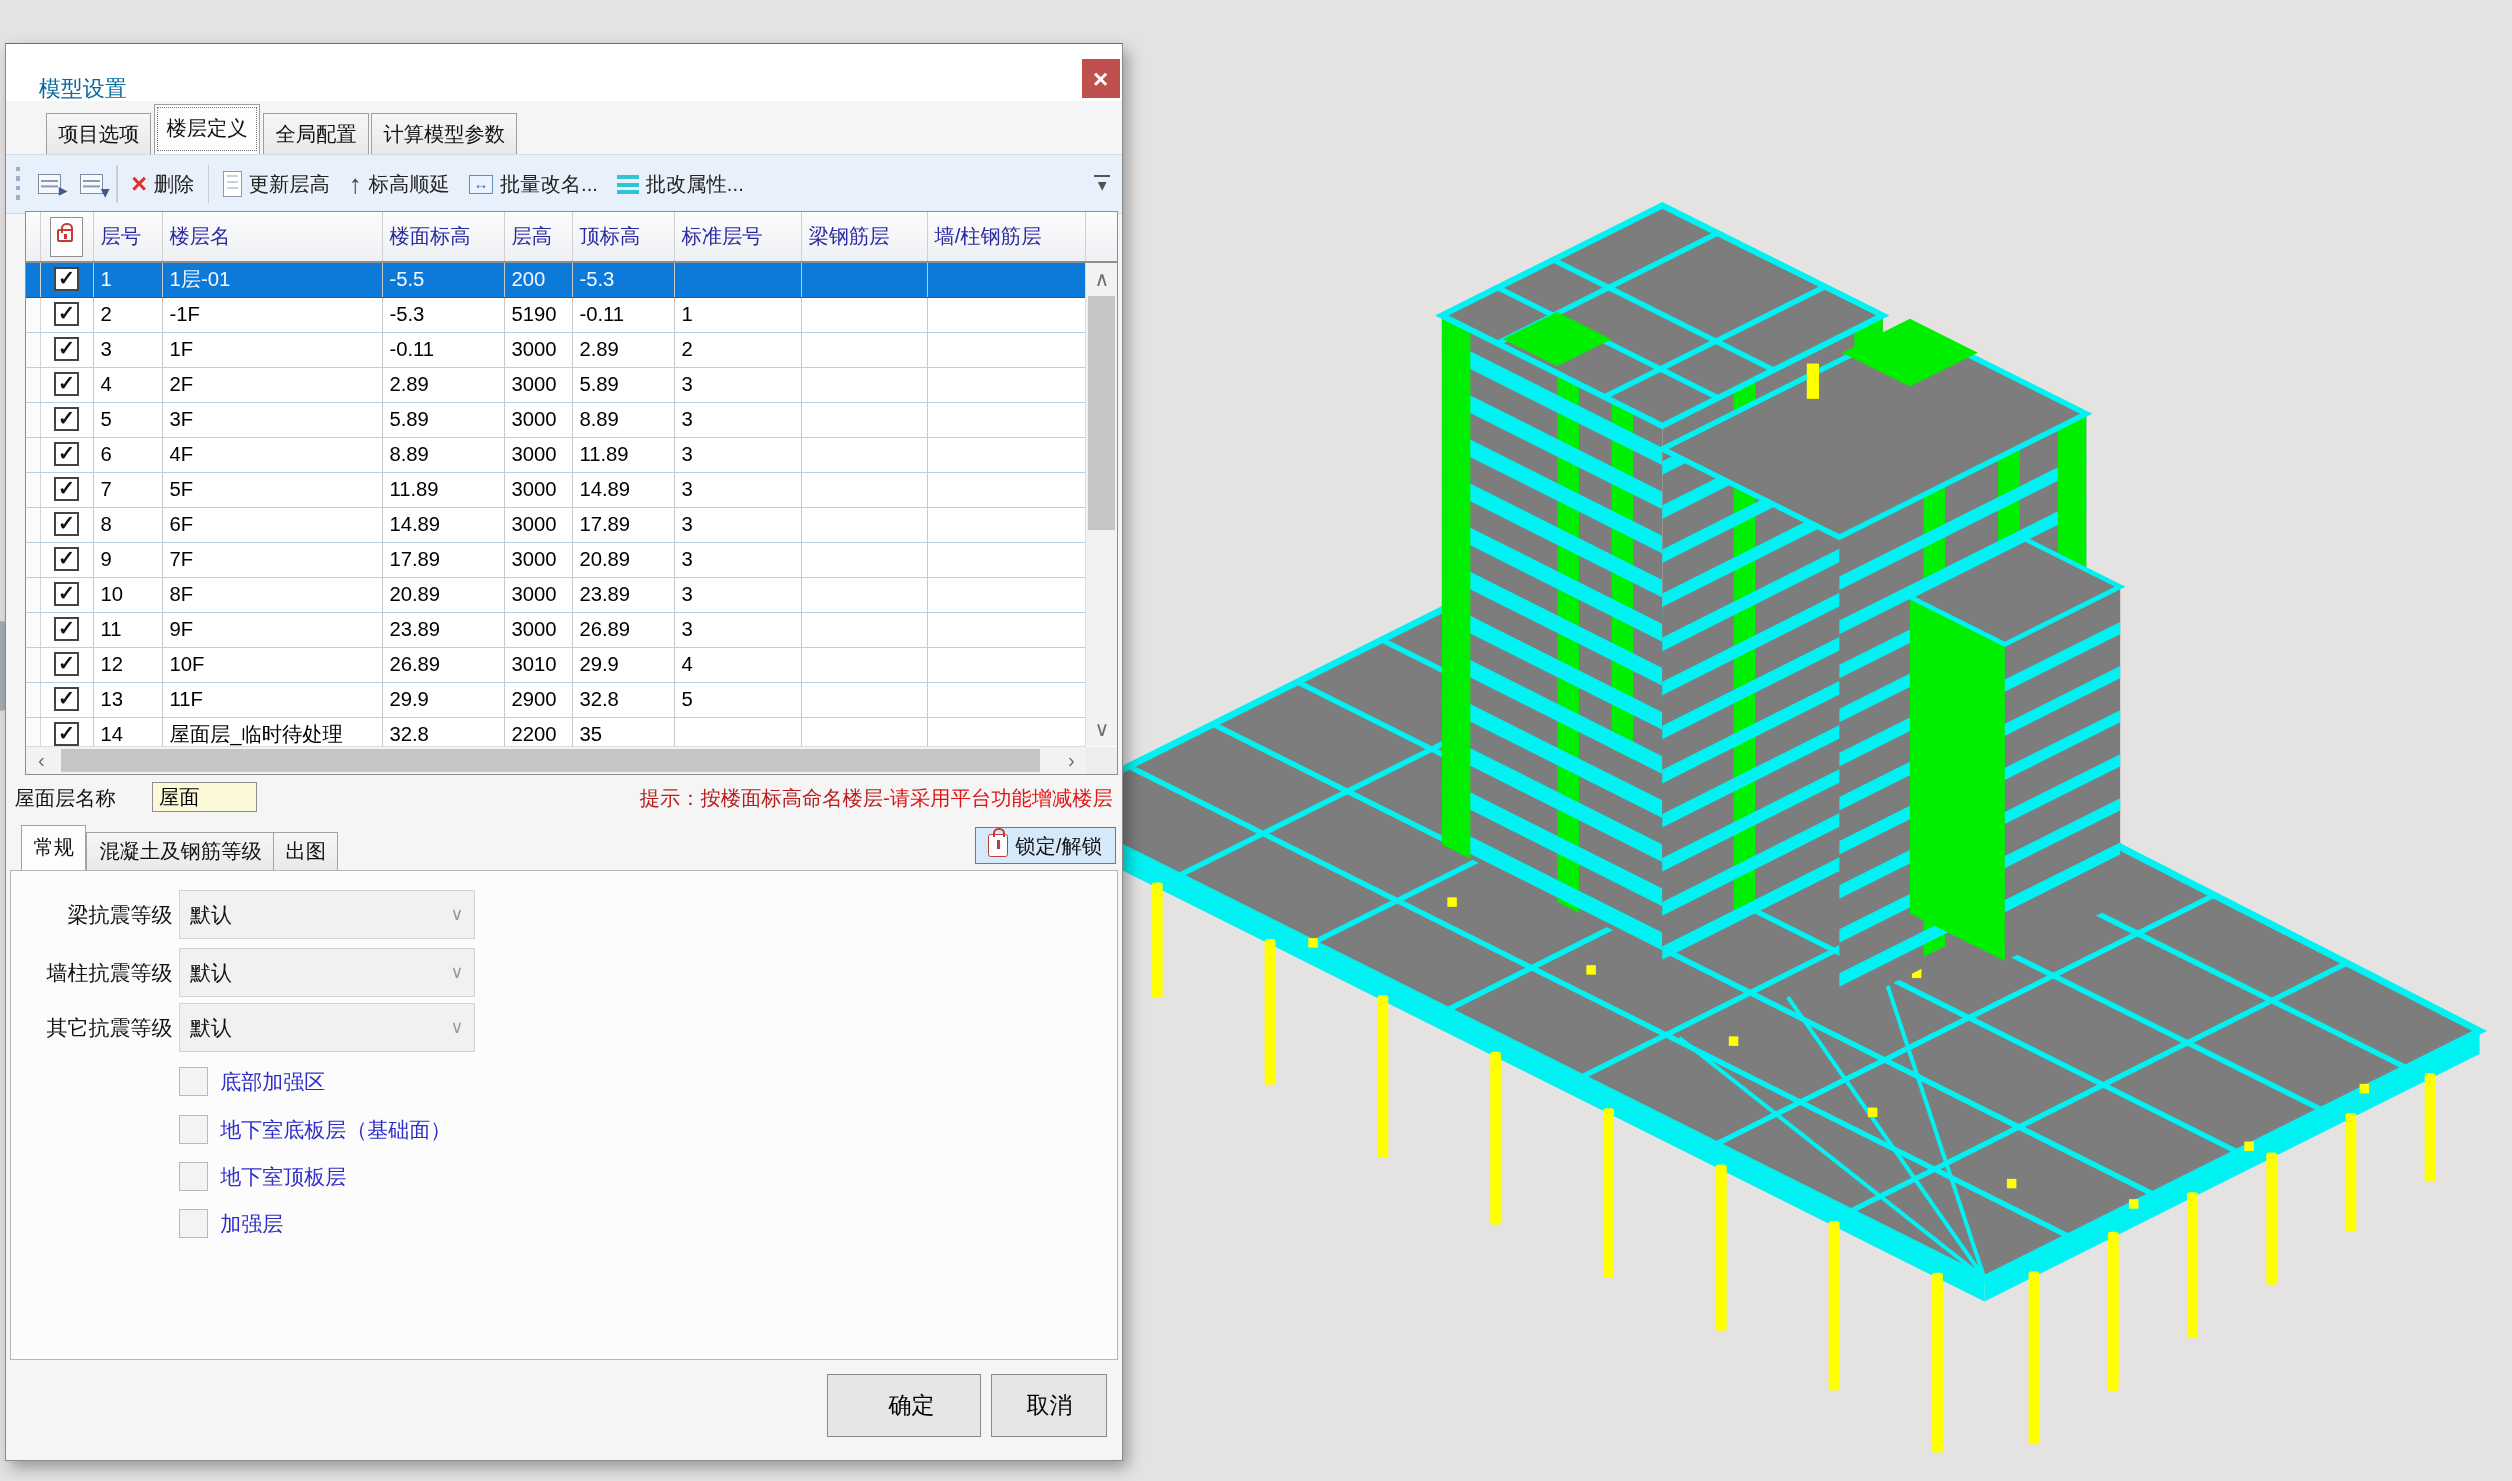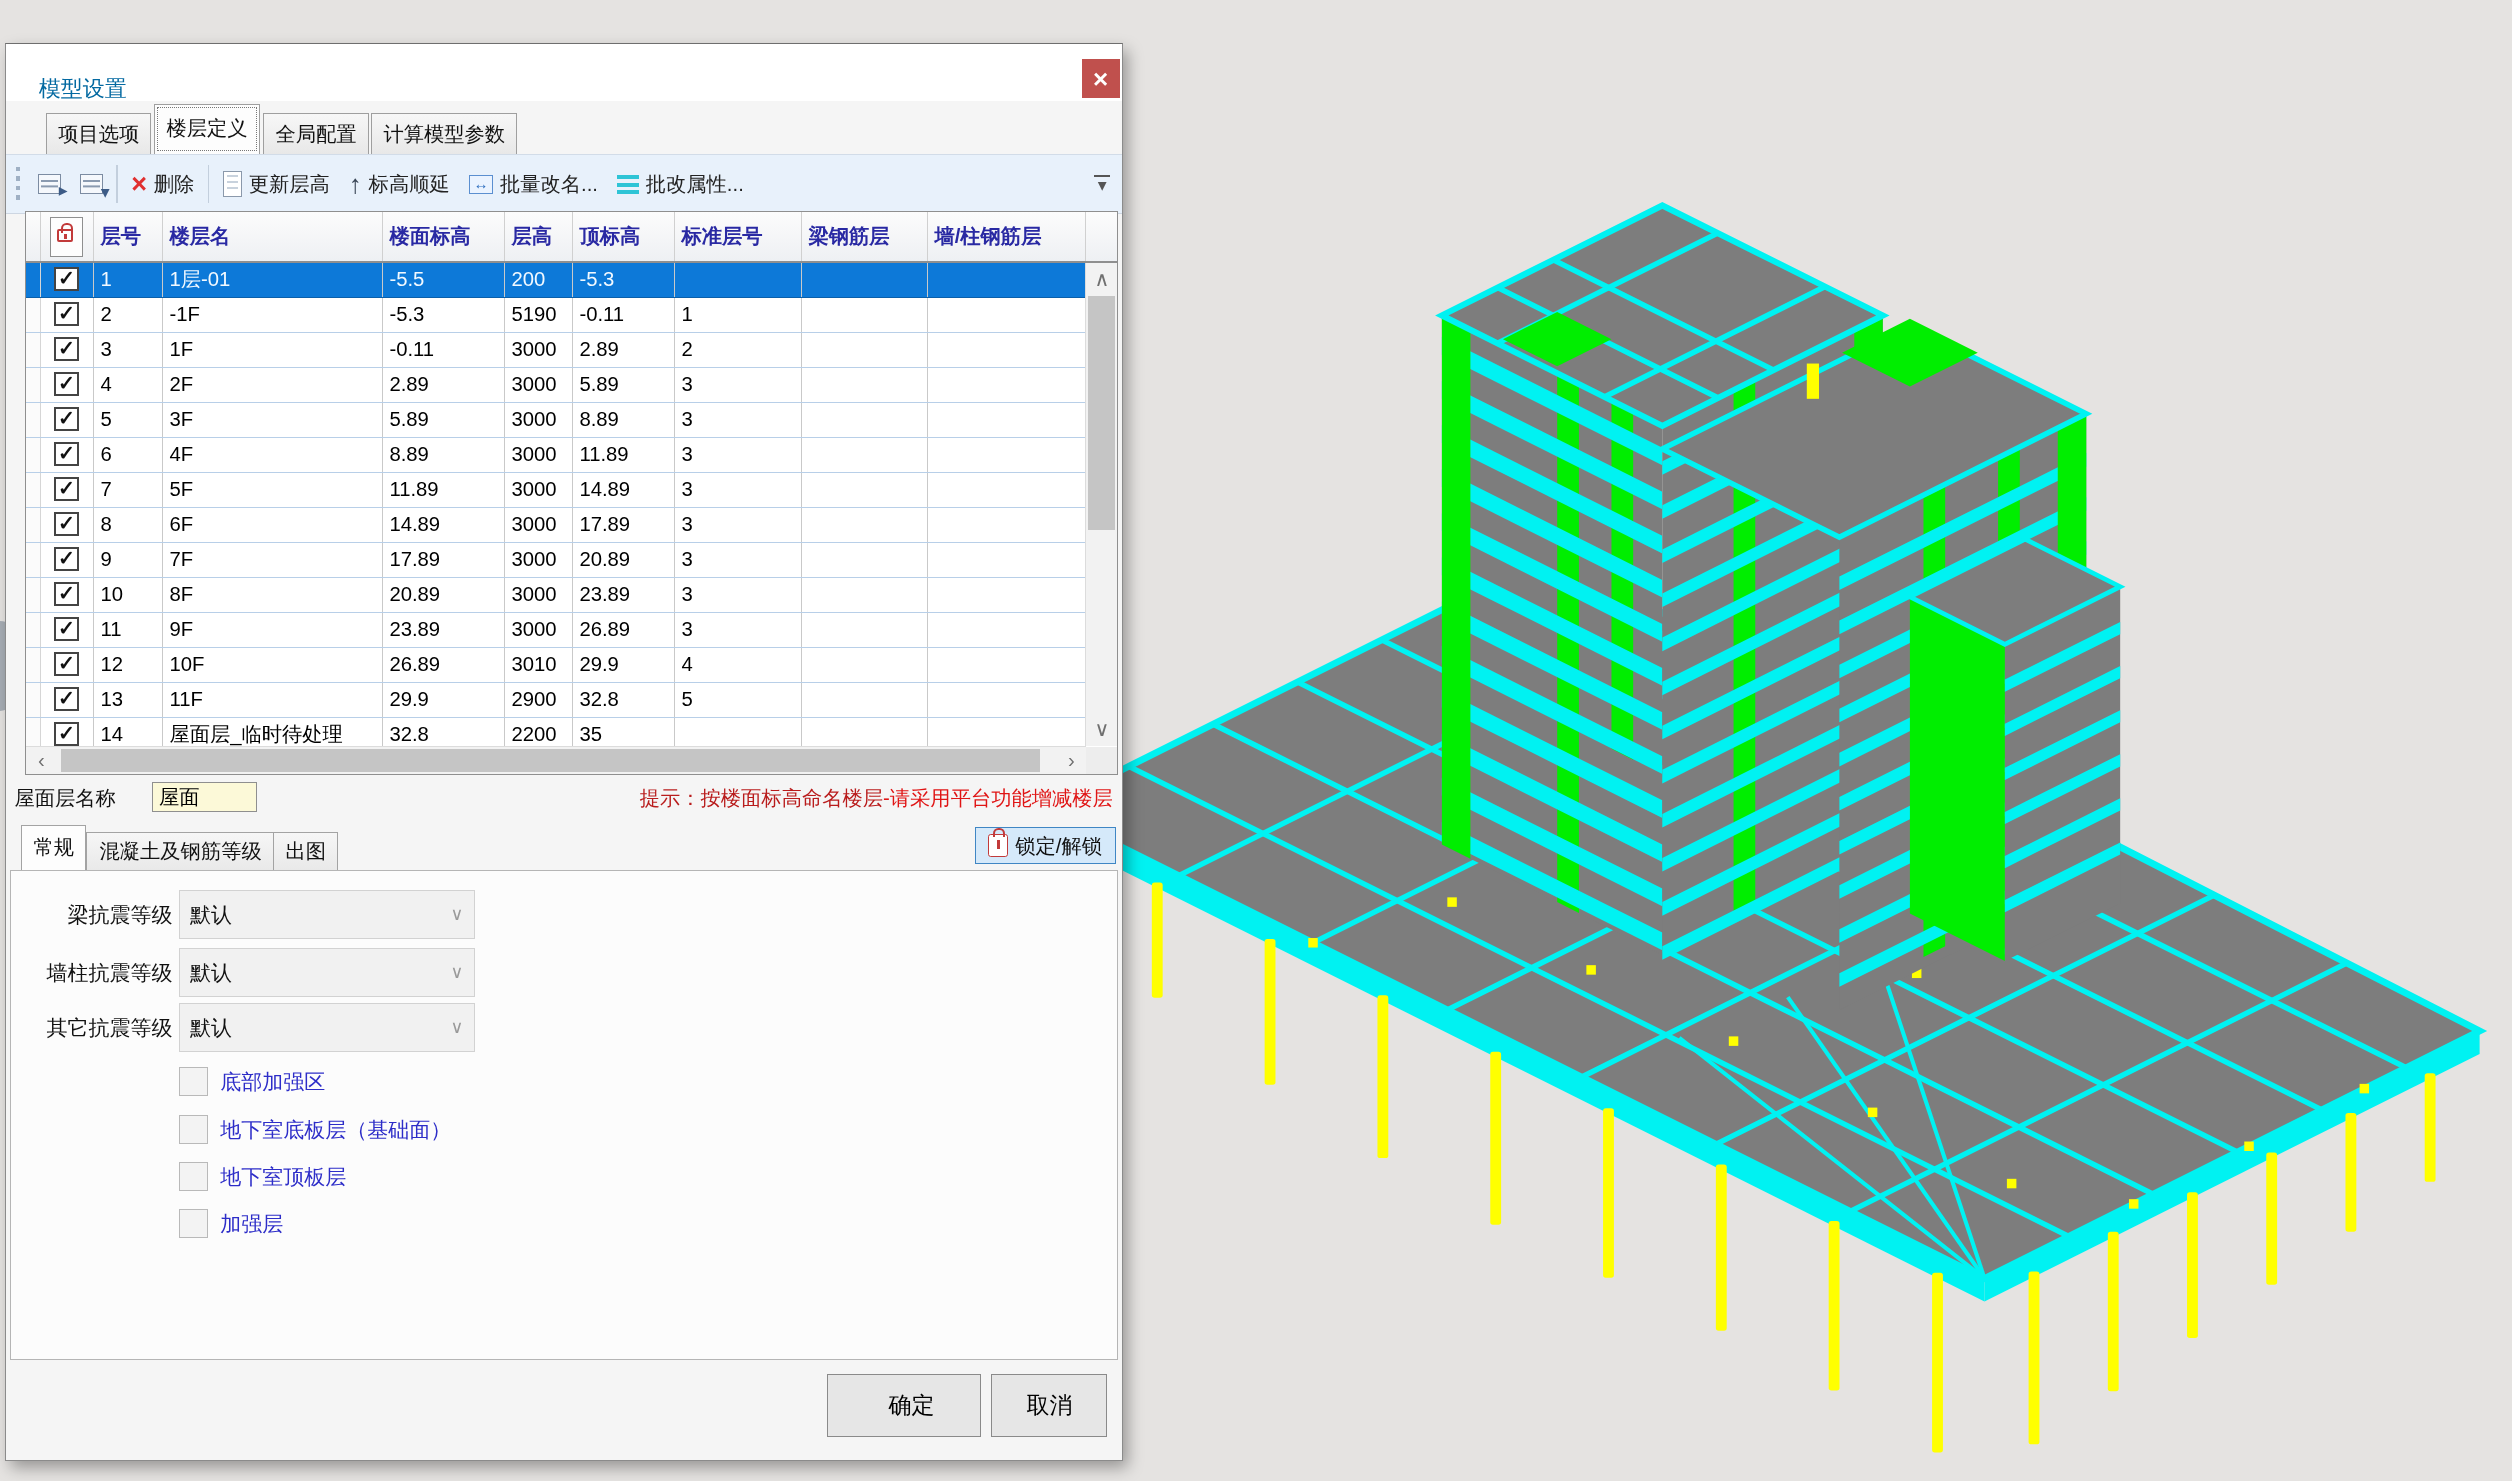--- a/index.html
+++ b/index.html
@@ -44,21 +44,21 @@
   .up-ico{font-size:26px;color:#3a4656;font-weight:bold;line-height:26px;}
   .ren-ico{width:24.4px;height:19px;background:#eaf3ff;border:1.4px solid #5b8fd0;box-sizing:border-box;color:#2f6fc0;
     font-size:15px;line-height:16.3px;text-align:center;}
   .prop-ico{width:22px;height:19px;background-image:repeating-linear-gradient(#2ec4d6 0 4.1px,transparent 4.1px 7.5px);}
   .overflow{margin-left:auto;margin-right:12.2px;color:#555;font-size:17.6px;line-height:13.6px;text-align:center;cursor:pointer;}
   .overflow .bar{display:block;width:16.3px;height:2px;background:#555;margin:0 auto 2px;}
   
   .grid{position:absolute;left:19px;top:167px;width:1093px;height:564px;background:#fff;
     border:1.4px solid #8f8f8f;box-sizing:border-box;}
   .grow{display:grid;grid-template-columns:14.2px 53px 69px 220px 122px 68px 102px 127px 126px 158px;}
-  .thead{height:51px;background:linear-gradient(#fcfcfc,#eef0f3);border-bottom:2px solid #8f8f8f;box-sizing:border-box;font-weight:bold;}
+  .thead{height:51px;background:linear-gradient(#fcfcfc,#eef0f3);border-bottom:2px solid #8f8f8f;box-sizing:border-box;}
   .thead .hc{font-size:20.3px;color:var(--header-text,#2929a3);line-height:49px;padding-left:6.8px;
     border-right:0.7px solid #d0d0d0;overflow:hidden;white-space:nowrap;box-sizing:border-box;}
   .lockbox{margin:5.4px auto 0;width:31px;height:38px;border:1.4px solid #8f8f8f;background:#fdfdfd;position:relative;}
   .lock{position:absolute;left:6.1px;top:11px;width:16.3px;height:12.2px;border:2px solid #c23a3a;border-radius:2px;box-sizing:border-box;}
   .lock::before{content:"";position:absolute;left:1.4px;top:-8.1px;width:8.1px;height:8.1px;border:2px solid #c23a3a;border-bottom:none;border-radius:5.4px 5.4px 0 0;}
   .lock::after{content:"";position:absolute;left:4.7px;top:2.7px;width:2.7px;height:4.7px;background:#c23a3a;}
   .tbody{position:relative;}
   .trow{height:35px;box-sizing:border-box;border-bottom:1.4px solid #b8cfe8;background:#fff;}
   .trow .c{font-size:20.3px;color:#000;line-height:33px;padding-left:6.8px;border-right:0.7px solid #c9c9c9;
     overflow:hidden;white-space:nowrap;box-sizing:border-box;}

